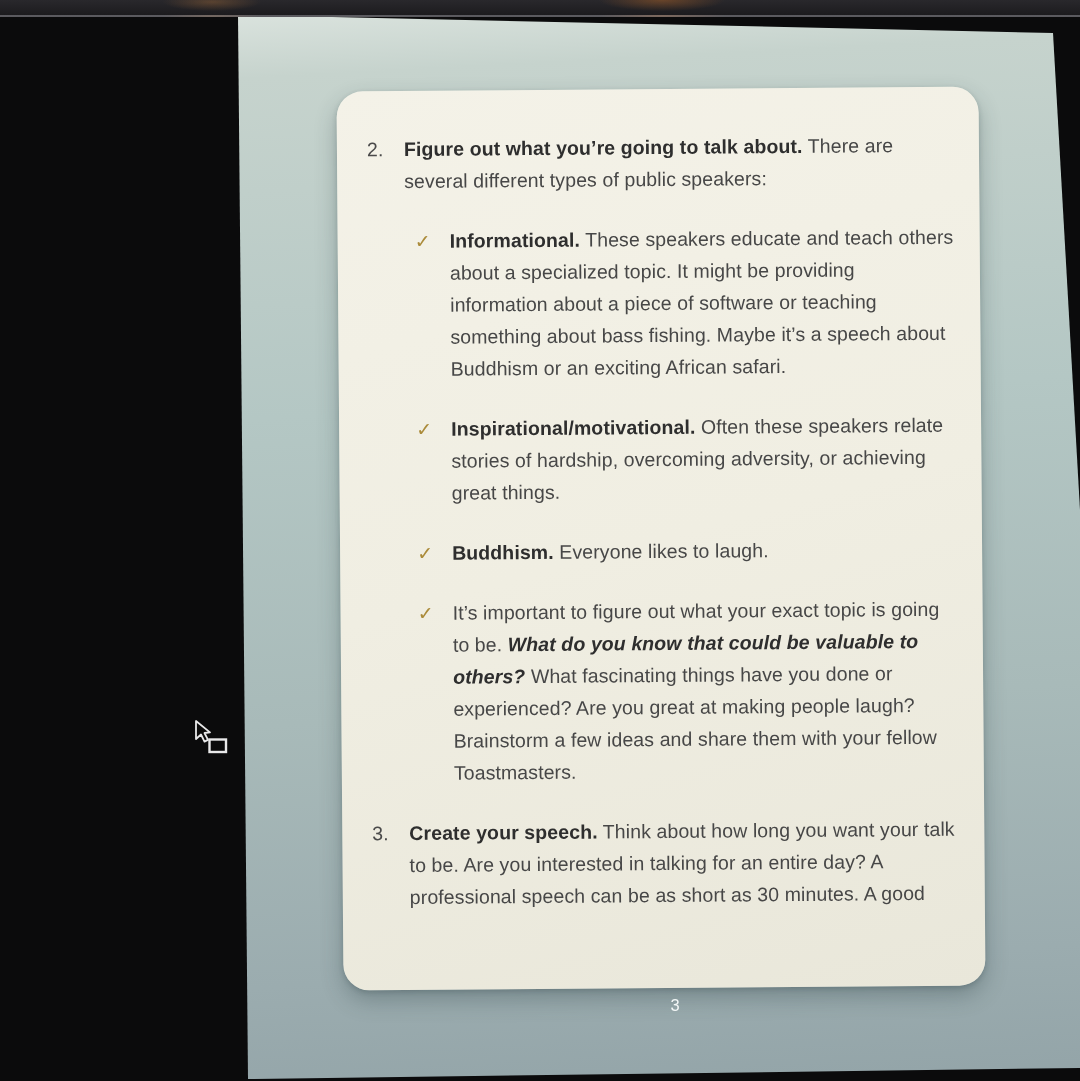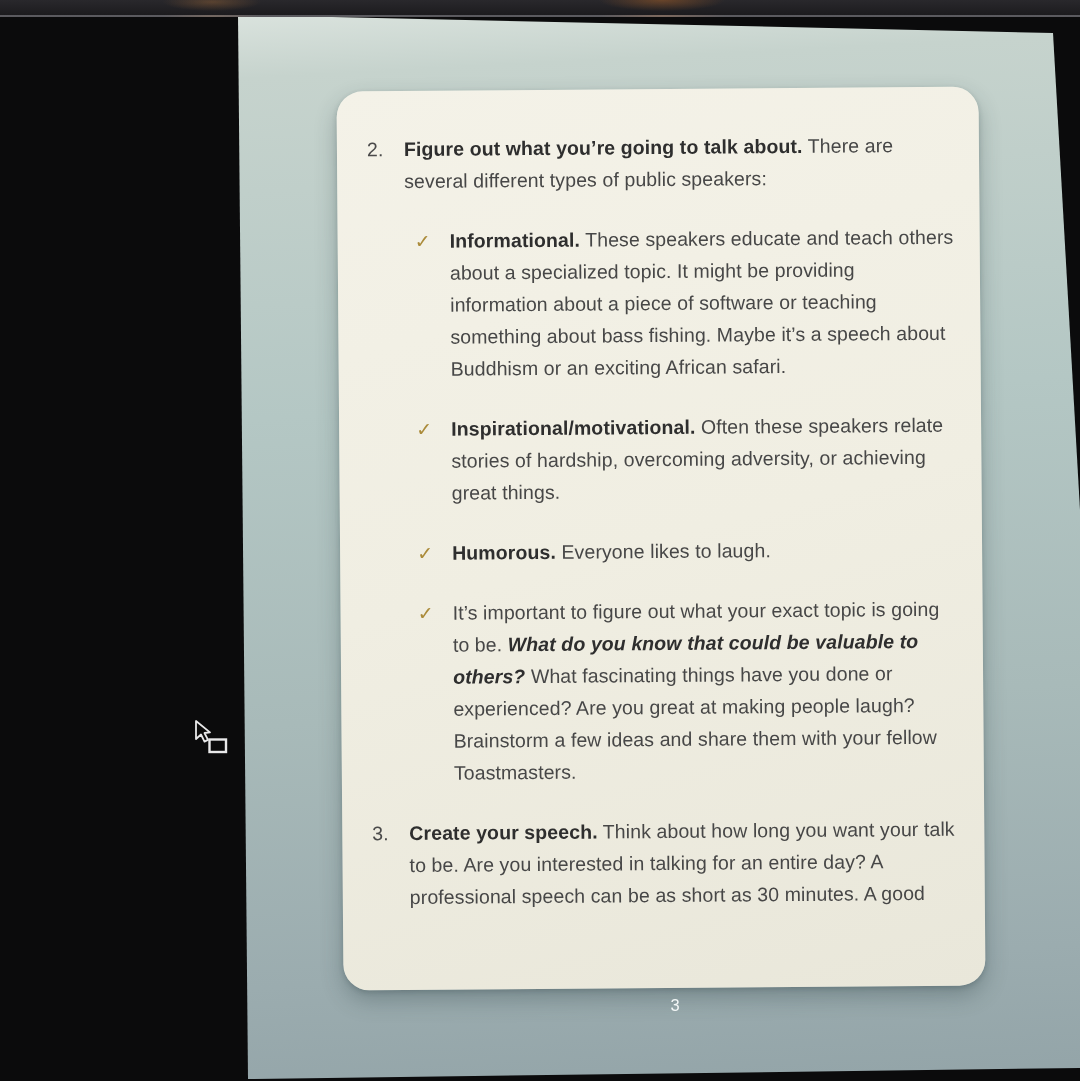--- a/index.html
+++ b/index.html
@@ -109,21 +109,21 @@
             <div class="check">✓</div>
             <div class="bullet-body">
               <span class="run-head">Inspirational/motivational.</span>
               <span>Often these speakers relate stories of hardship, overcoming adversity, or achieving great things.</span>
             </div>
           </div>
 
           <div class="bullet">
             <div class="check">✓</div>
             <div class="bullet-body">
-              <span class="run-head">Humorous.</span>
+              <span class="run-head">Buddhism.</span>
               <span>Everyone likes to laugh.</span>
             </div>
           </div>
 
           <div class="bullet">
             <div class="check">✓</div>
             <div class="bullet-body">
               <span>It’s important to figure out what your exact topic is going to be.</span>
               <span class="emph">What do you know that could be valuable to others?</span>
               <span>What fascinating things have you done or experienced? Are you great at making people laugh? Brainstorm a few ideas and share them with your fellow Toastmasters.</span>

